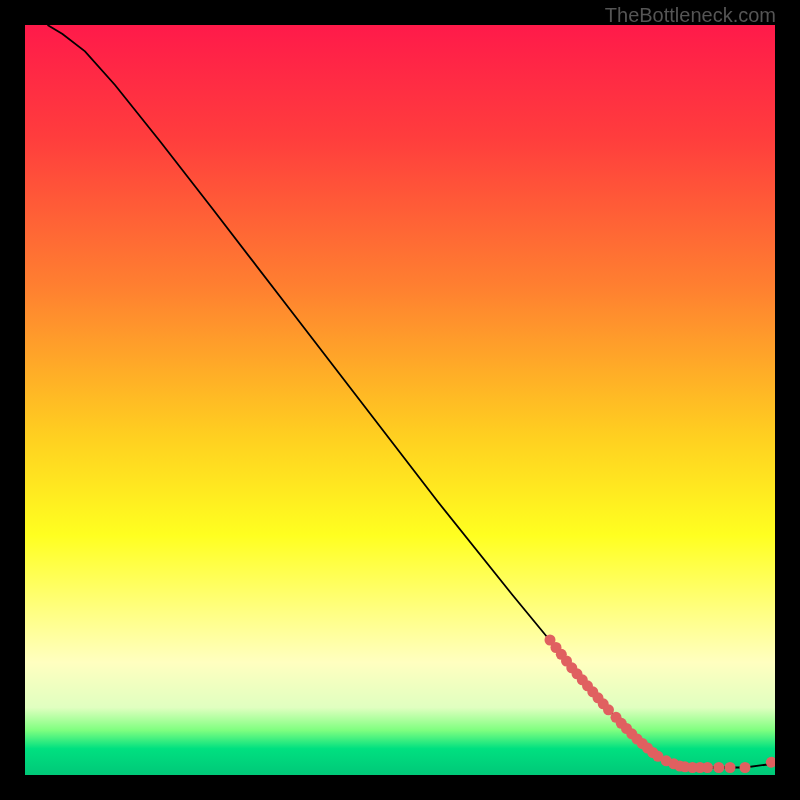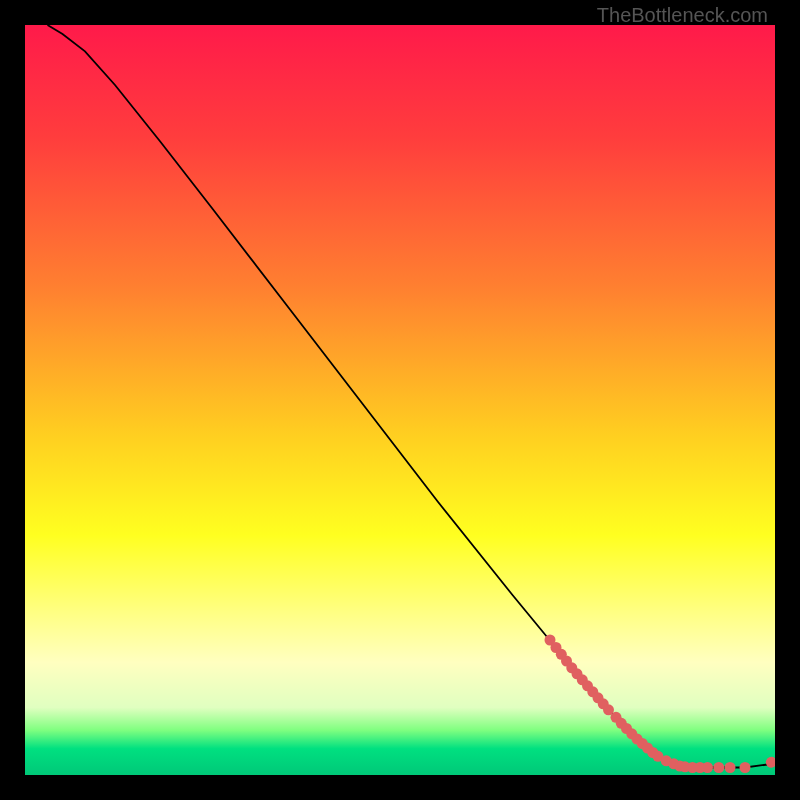--- a/index.html
+++ b/index.html
@@ -7,21 +7,21 @@
     padding: 0;
     width: 800px;
     height: 800px;
     background: #000;
     font-family: Arial, sans-serif;
     position: relative;
   }
   .watermark {
     position: absolute;
     top: 4px;
-    right: 32px;
+    right: 24px;
     color: #555;
     font-size: 20px;
     font-weight: normal;
     z-index: 10;
   }
   .plot-area {
     position: absolute;
     left: 25px;
     top: 25px;
     width: 750px;

